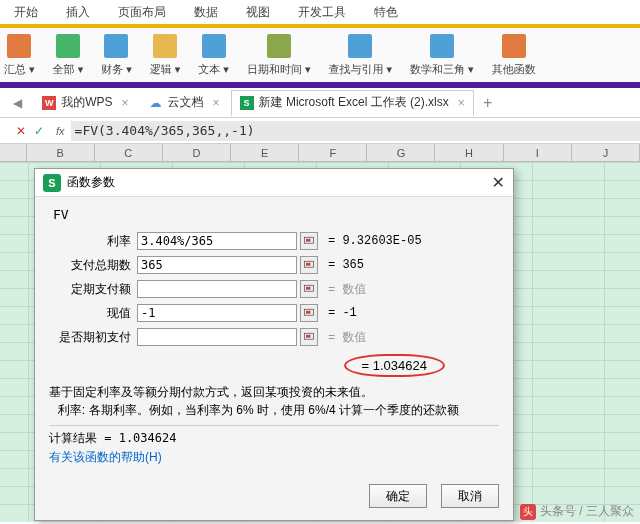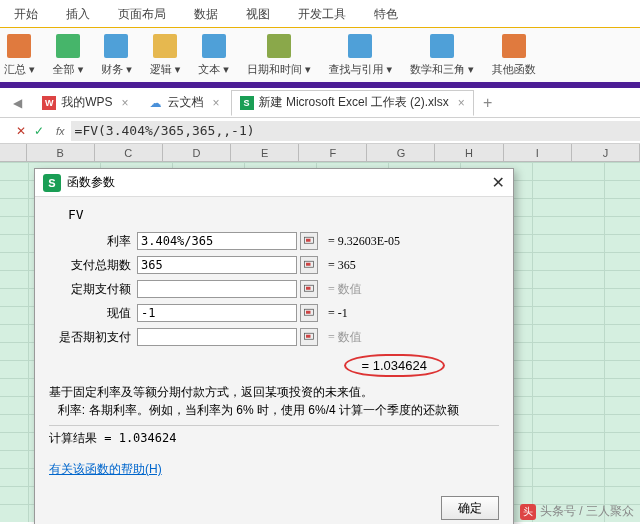--- a/index.html
+++ b/index.html
@@ -1,19 +1,19 @@
 <!DOCTYPE html>
 <html><head>
 <meta charset="utf-8">
 <style>
 * { box-sizing: border-box; margin: 0; padding: 0; font-family: "Microsoft YaHei", SimSun, sans-serif; }
 body { width: 640px; height: 524px; background: #fff; overflow: hidden; position: relative; font-size: 12px; }
 
 
-.ribbon-tabs { display: flex; height: 28px; align-items: center; background: #fff; border-bottom: 1px solid #eab308; }
+.ribbon-tabs { display: flex; height: 28px; align-items: center; background: #fff; border-bottom: 4px solid #eab308; }
 .ribbon-tab { padding: 0 14px; height: 28px; line-height: 28px; color: #444; cursor: pointer; }
 .ribbon-tab.active { color: #1a9e55; border-bottom: 2px solid #1a9e55; font-weight: 500; }
 
 
 .ribbon { display: flex; height: 60px; align-items: center; background: #fafafa; border-bottom: 6px solid #4c1d95; padding: 4px 0 4px 4px; }
 .rgroup { display: flex; flex-direction: column; align-items: center; margin-right: 10px; }
 .rgroup .icon-box { width: 24px; height: 24px; margin-bottom: 4px; border-radius: 2px; }
 .rgroup .glabel { font-size: 11px; color: #444; display: flex; align-items: center; }
 .rgroup.narrow { margin-right: 18px; }
 .rgroup.narrow .glabel { white-space: nowrap; }
@@ -49,37 +49,37 @@
 
 .cell-formula { position: absolute; left: 100px; bottom: 38px; width: 210px; height: 18px; background: #fff; border: 2px solid #1a9e55; font-family: Consolas, monospace; font-size: 12px; padding: 0 3px; line-height: 16px; }
 
 
 .dialog { position: absolute; left: 34px; top: 168px; width: 480px; background: #f4f4f4; border: 1px solid #999; box-shadow: 3px 3px 8px rgba(0,0,0,.25); }
 .dlg-title { display: flex; align-items: center; height: 28px; padding: 0 8px; background: #fff; border-bottom: 1px solid #ddd; }
 .dlg-title .ticon { width: 18px; height: 18px; background: #1a9e55; border-radius: 3px; display: flex; align-items: center; justify-content: center; color: #fff; font-size: 11px; font-weight: bold; margin-right: 6px; }
 .dlg-title .ttext { flex: 1; }
 .dlg-title .tclose { font-size: 16px; color: #333; cursor: pointer; }
 .dlg-body { padding: 8px 14px 10px; }
-.fn-name { font-family: Consolas, monospace; margin: 2px 0 8px 19px; font-size: 13px; }
+.fn-name { font-family: Consolas, monospace; margin: 2px 0 8px 4px; font-size: 13px; }
 .args { }
 .argrow { display: flex; align-items: center; height: 22px; margin-bottom: 2px; }
 .argrow .alabel { width: 88px; text-align: right; padding-right: 6px; font-size: 12px; }
 .argrow .ainput { width: 160px; height: 18px; border: 1px solid #999; background: #fff; font-family: Consolas, monospace; font-size: 12px; padding: 0 3px; line-height: 16px; }
 .argrow .abtn { width: 18px; height: 18px; border: 1px solid #999; background: #eee; margin-left: 3px; display: flex; align-items: center; justify-content: center; }
 .argrow .abtn svg { width: 12px; height: 12px; }
-.argrow .aval { margin-left: 10px; font-family: Liberation Serif, serif; font-size: 12px; }
+.argrow .aval { margin-left: 10px; font-family: Liberation Mono, monospace; font-size: 12px; }
 .argrow .aval.grey { color: #999; }
 .result-preview { text-align: right; padding-right: 54px; margin: 6px 0 4px; font-family: Consolas, monospace; font-size: 13px; }
 .result-preview span { border: 2px solid #d33; border-radius: 50%/60%; padding: 2px 16px; display: inline-block; text-align: right; }
 .desc { font-size: 12px; margin: 6px 0 4px; line-height: 1.5; }
 .desc .indent { display: flex; }
 .desc .indent .dk { width: 40px; text-align: right; padding-right: 4px; }
 .desc .indent .dv { flex: 1; }
 .calc-result { font-family: Consolas, monospace; font-size: 12px; border-top: 1px solid #ccc; padding-top: 4px; margin-top: 6px; }
-.help-link { color: #0066cc; text-decoration: underline; font-size: 12px; margin-top: 14px; display: inline-block; }
+.help-link { color: #0066cc; font-size: 12px; margin-top: 2px; display: inline-block; }
 .dlg-buttons { display: flex; justify-content: flex-end; gap: 14px; padding: 8px 14px 12px; }
 .dlg-buttons button { width: 58px; height: 24px; border: 1px solid #888; background: linear-gradient(#fdfdfd,#e8e8e8); font-size: 12px; cursor: pointer; }
 
 
 .watermark { position: absolute; right: 6px; bottom: 4px; font-size: 12px; color: #888; display: flex; align-items: center; gap: 4px; }
 .watermark .wicon { width: 16px; height: 16px; background: #d44; border-radius: 3px; display: flex; align-items: center; justify-content: center; color: #fff; font-size: 10px; }
 </style>
 </head>
 <body>
 
@@ -253,19 +253,20 @@
       <div class="indent">
         <div class="dk">利率:</div>
         <div class="dv">各期利率。例如，当利率为 6% 时，使用 6%/4 计算一个季度的还款额</div>
       </div>
     </div>
     <div class="calc-result">计算结果 = 1.034624</div>
     <a class="help-link">有关该函数的帮助(H)</a>
   </div>
   <div class="dlg-buttons">
     <button>确定</button>
+    <button>取消</button>
   </div>
 </div>
 
 <div class="watermark">
   <span class="wicon">头</span>
   <span>头条号 / 三人聚众</span>
 </div>
 
 </body></html>

